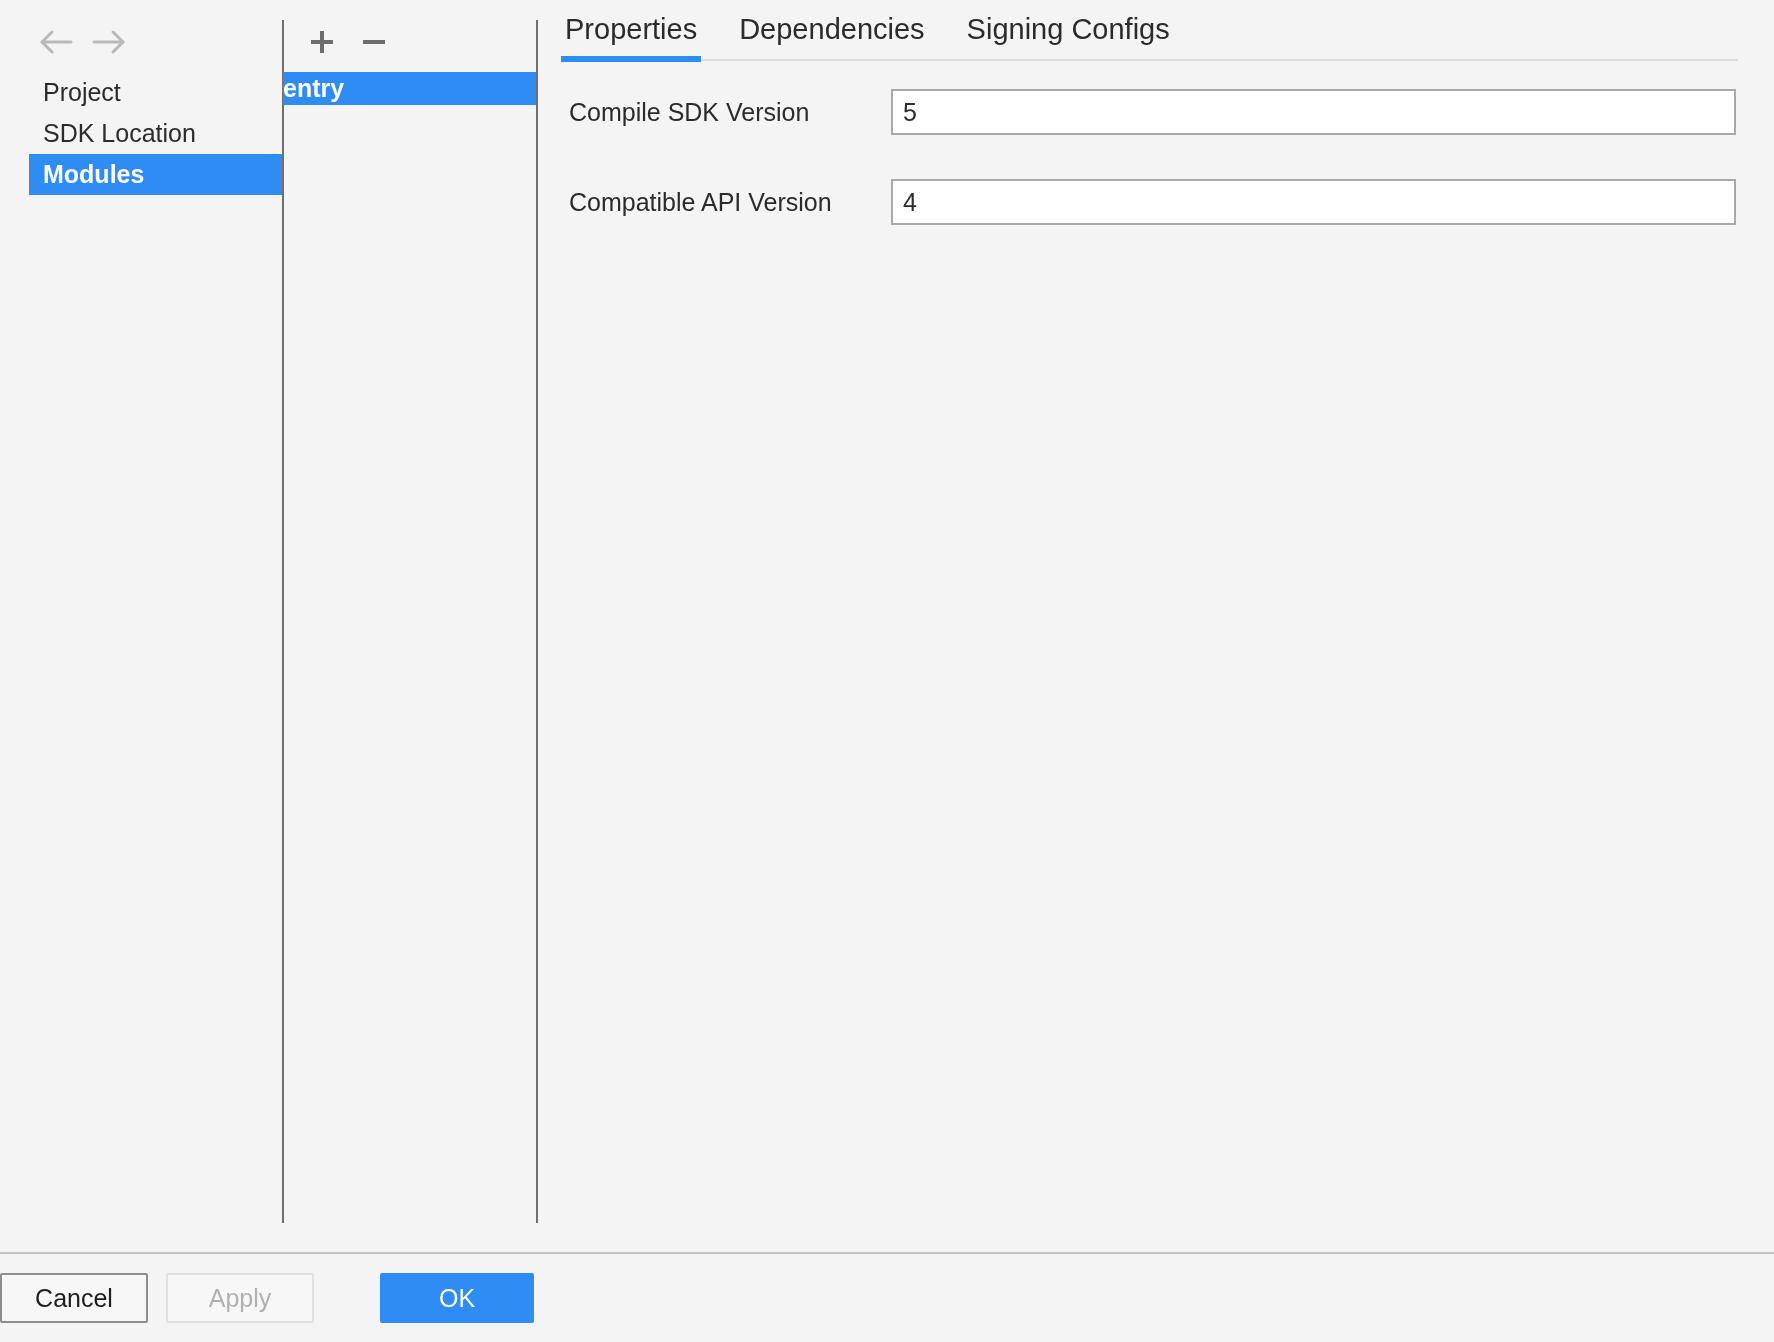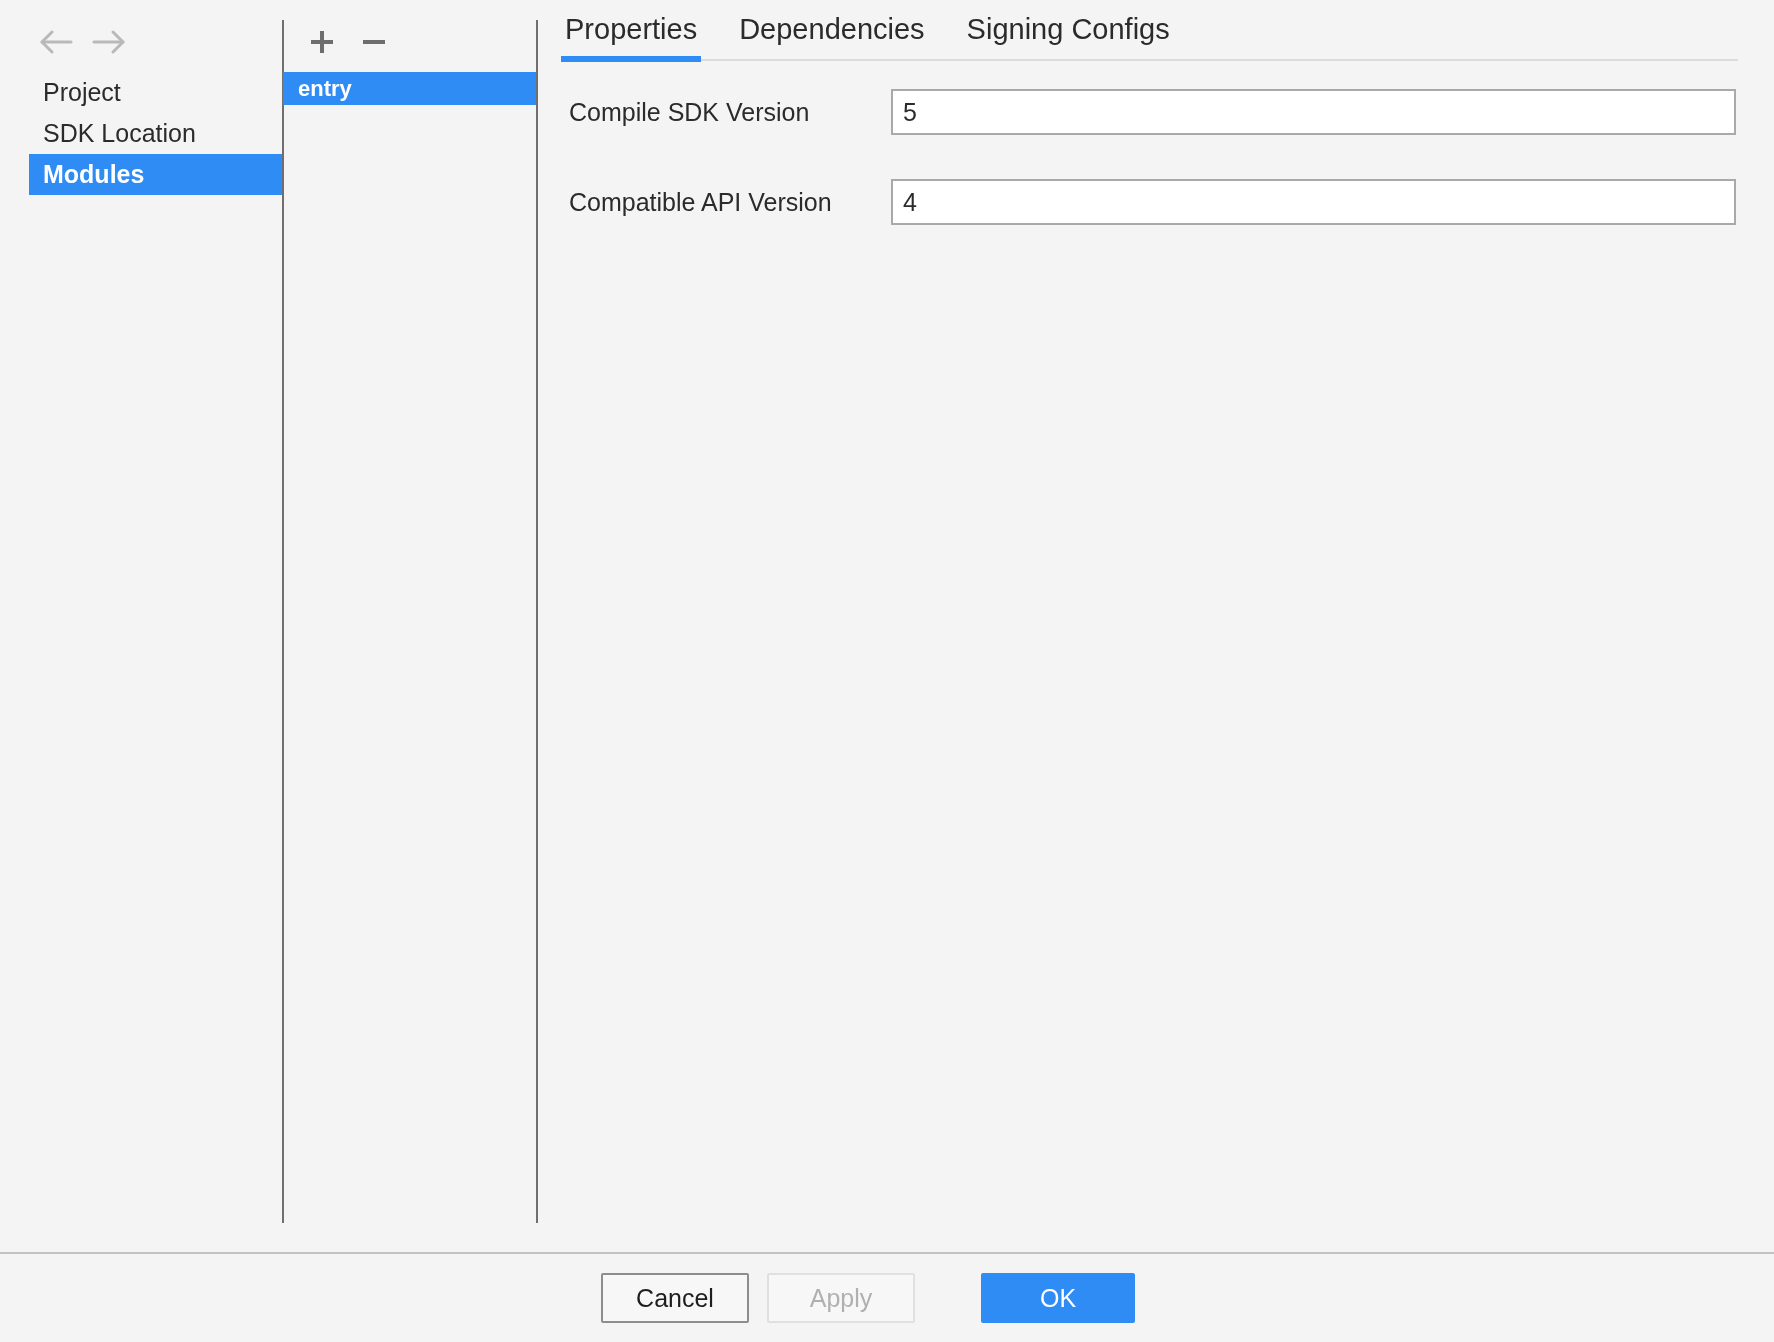--- a/index.html
+++ b/index.html
@@ -143,22 +143,21 @@
     line-height: 1;
     user-select: none;
   }
   .tool-btn svg { display: block; }
 
   .module-list { margin-top: 8px; }
   .module-item {
     height: 33px;
     display: flex;
     align-items: center;
-    padding-left: 15px;
-    font-size: 22px;
+    font-size: 25px;
     color: #2b2b2b;
     user-select: none;
   }
   .module-item.selected {
     background: #2f8cf5;
     color: #ffffff;
     font-weight: bold;
   }
 
   
@@ -234,21 +233,21 @@
   }
 
   
   .footer {
     position: relative;
     flex: 0 0 90px;
     height: 90px;
     border-top: 2px solid #c2c2c2;
     display: flex;
     align-items: center;
-    justify-content: center;
+    justify-content: flex-start;
     padding-right: 38px;
     gap: 18px;
   }
   .btn {
     font-family: "Liberation Sans", sans-serif;
     font-size: 25px;
     height: 50px;
     min-width: 148px;
     display: flex;
     align-items: center;

